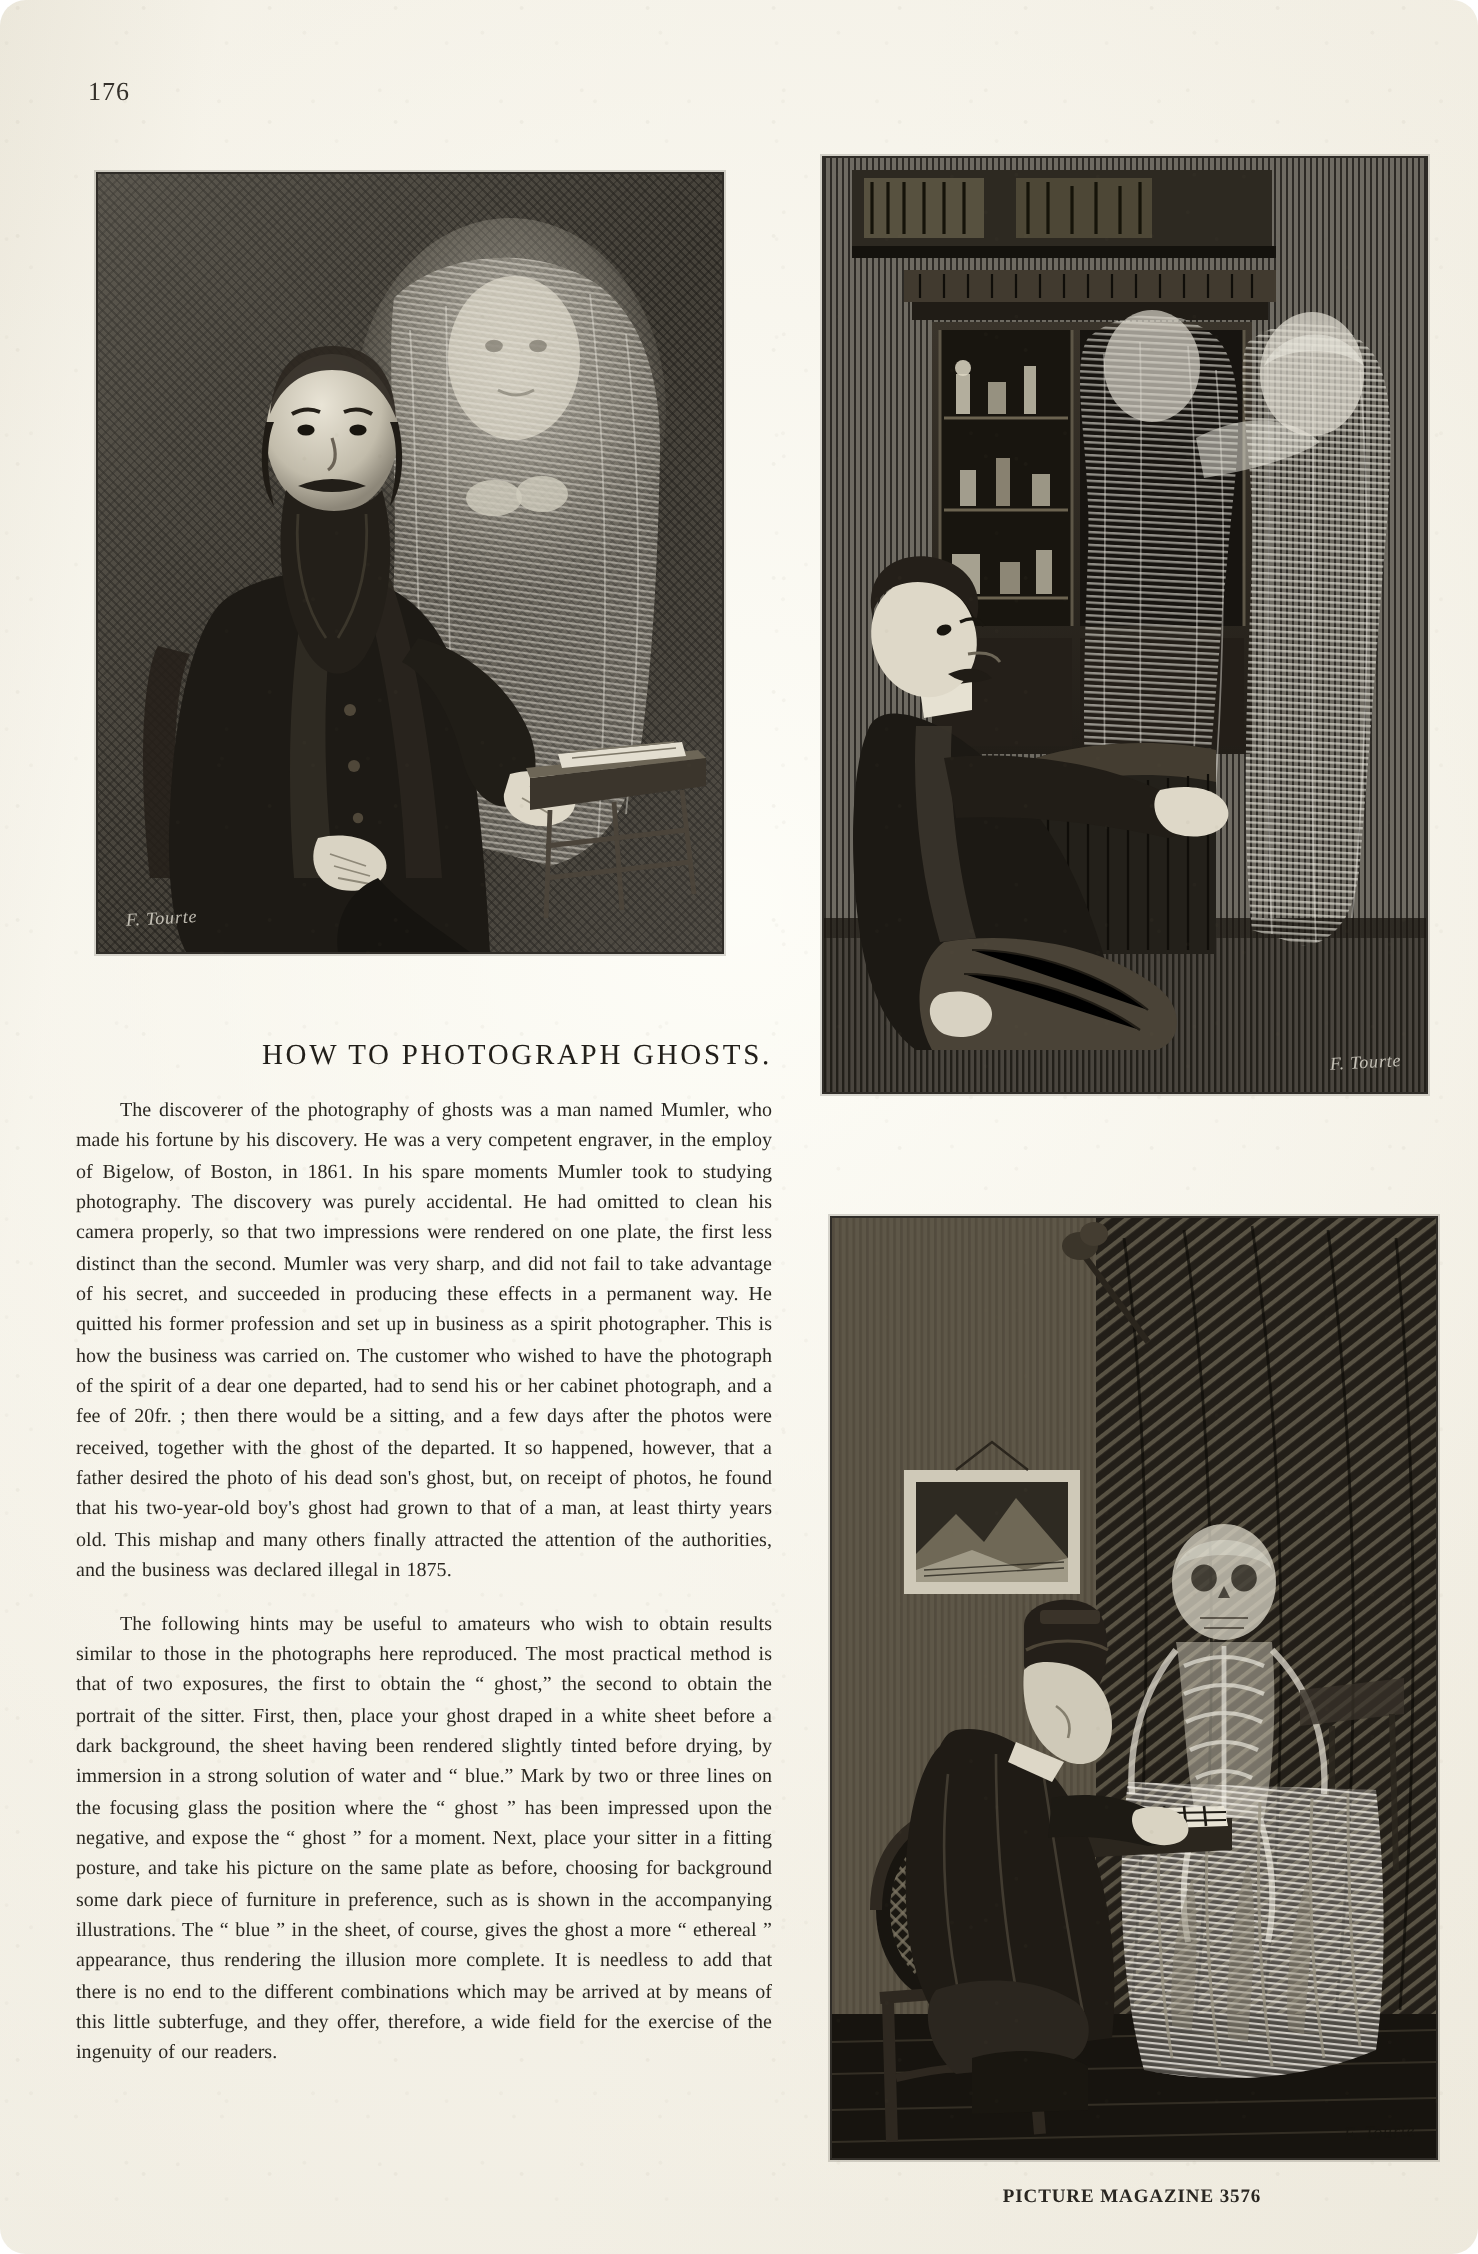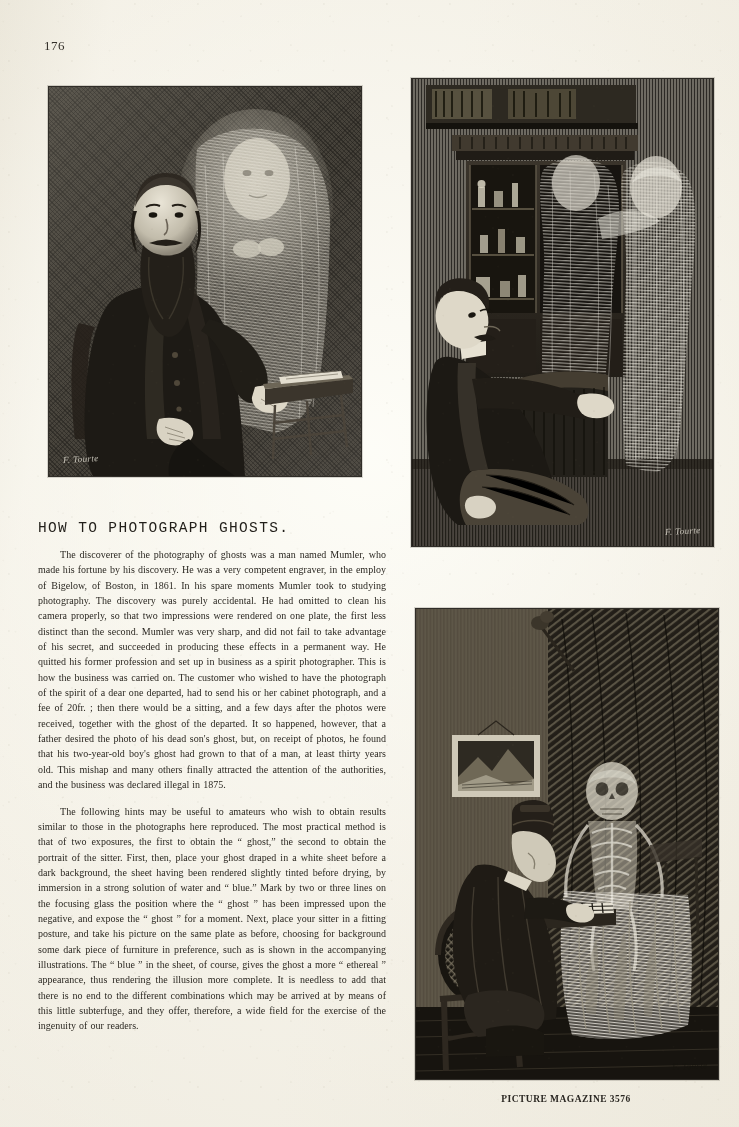--- a/index.html
+++ b/index.html
@@ -13,20 +13,21 @@
   }
   .page {
     position: relative;
     width: 739px;
     height: 1127px;
     overflow: hidden;
     background: #f4f1e7;
     background-image:
       radial-gradient(ellipse 120% 80% at 50% 40%, rgba(255,255,250,0.85) 0%, rgba(246,243,234,0.2) 55%, rgba(228,223,208,0.35) 100%),
       linear-gradient(100deg, rgba(222,216,199,0.45) 0%, rgba(250,248,240,0.1) 12%, rgba(252,250,244,0.0) 50%, rgba(232,226,210,0.35) 97%);
+    border-radius: 13px;
   }
   
   .page::after {
     content: "";
     position: absolute;
     inset: 0;
     pointer-events: none;
     opacity: .30;
     background-image:
       radial-gradient(circle at 14% 7%, rgba(120,110,85,.20) 0 0.7px, transparent 1.2px),
@@ -111,22 +112,22 @@
   
   .article {
     position: absolute;
     left: 38px;
     top: 520px;
     width: 348px;
     color: #2b2822;
   }
   .article-title {
     margin: 0 0 11px 0;
-    text-align: left;
-    font-family: Liberation Mono, monospace;
+    text-align: right;
+    font-family: Liberation Serif, serif;
     font-weight: normal;
     font-size: 14.5px;
     letter-spacing: 1.35px;
     color: #221f1a;
   }
   .article p {
     margin: 0 0 11px 0;
     text-align: justify;
     text-indent: 22px;
     font-family: "Liberation Serif", serif;

